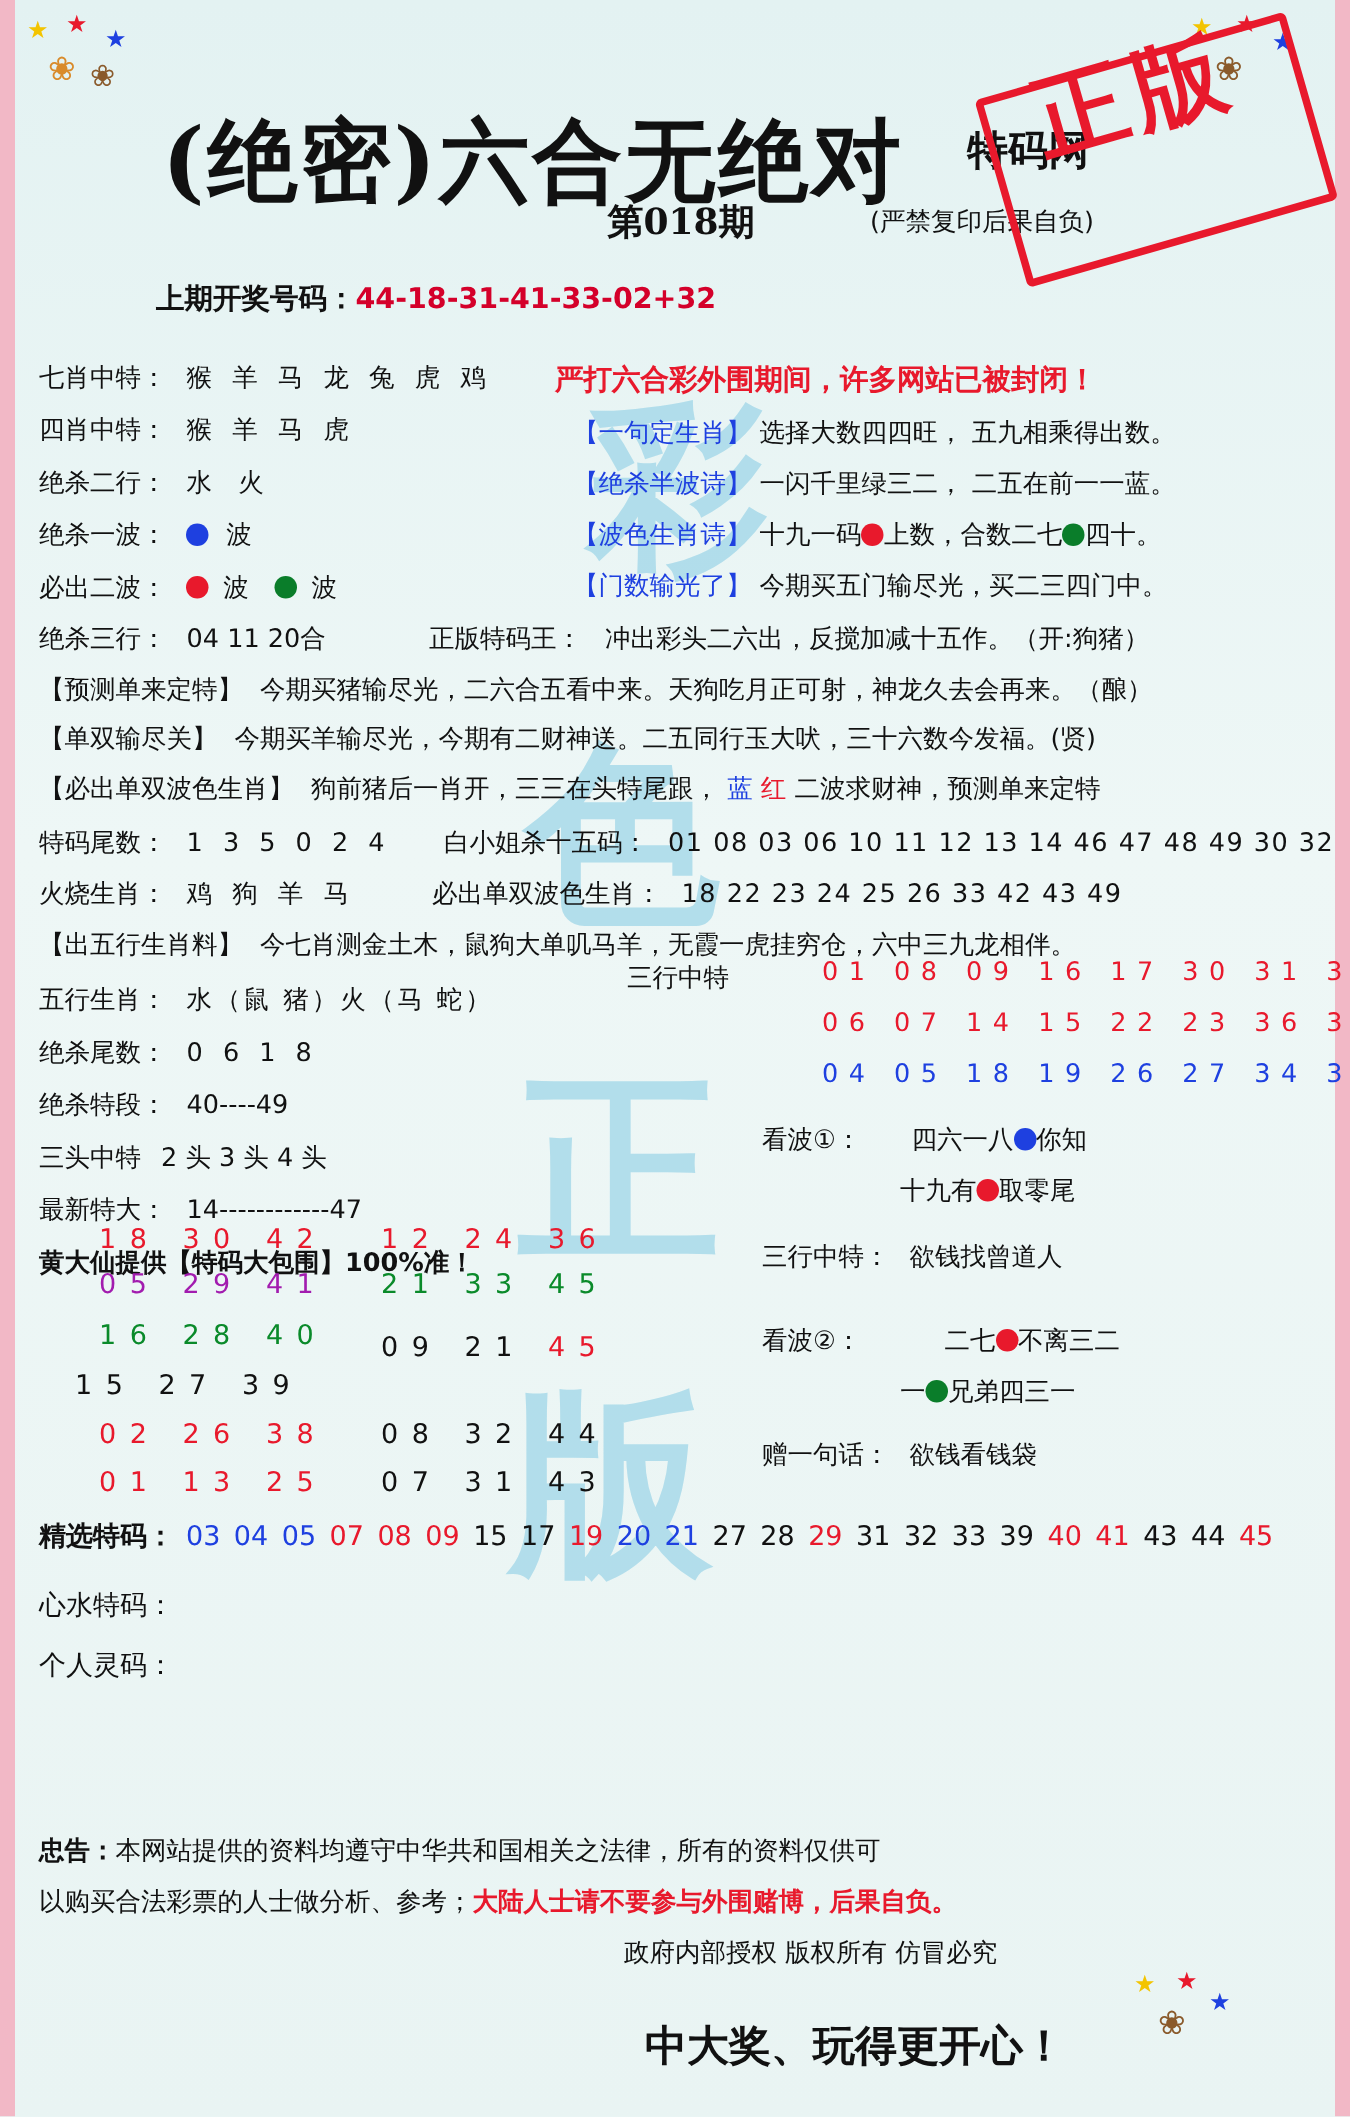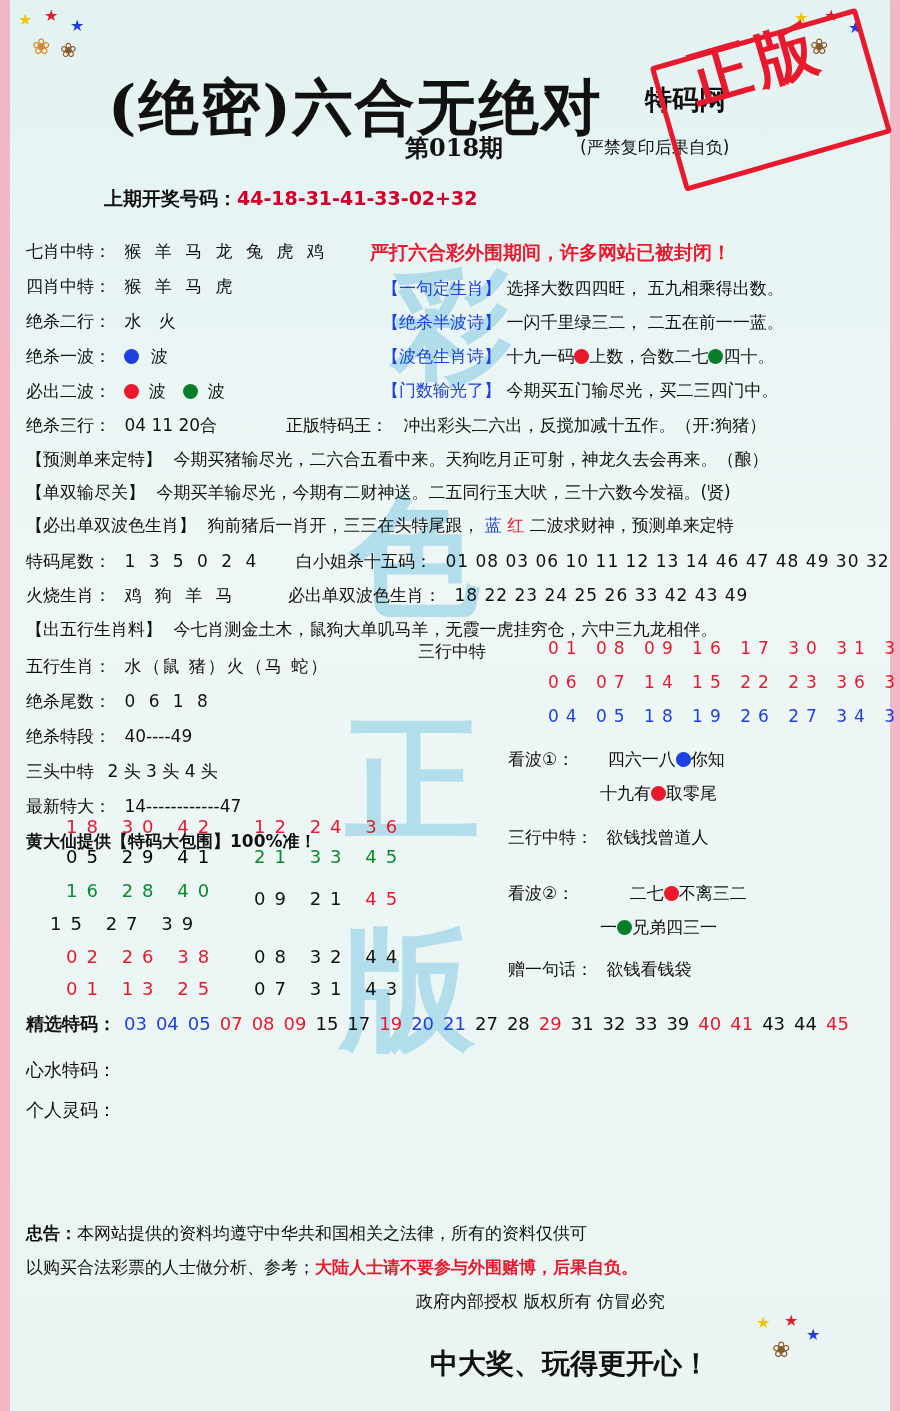--- a/index.html
+++ b/index.html
@@ -316,21 +316,21 @@
 
 <div class="row" style="left:508px; top:958px;">
   <span>赠一句话：</span>
   <span style="margin-left:8px;">欲钱看钱袋</span>
 </div>
 
 <div class="grid-cell" style="left:66px; top:816px;">
   <span style="color:#e8192c;letter-spacing:9px;">18 30 42</span>
 </div>
 <div class="grid-cell" style="left:66px; top:846px;">
-  <span style="color:#000000;letter-spacing:9px;">05 29 41</span>
+  <span style="color:#a21caf;letter-spacing:9px;">05 29 41</span>
 </div>
 <div class="grid-cell" style="left:66px; top:880px;">
   <span style="color:#0a8a2a;letter-spacing:9px;">16 28 40</span>
 </div>
 <div class="grid-cell" style="left:50px; top:913px;">
   <span style="color:#111;letter-spacing:9px;">15 27 39</span>
 </div>
 <div class="grid-cell" style="left:66px; top:946px;">
   <span style="color:#e8192c;letter-spacing:9px;">02 26 38</span>
 </div>

